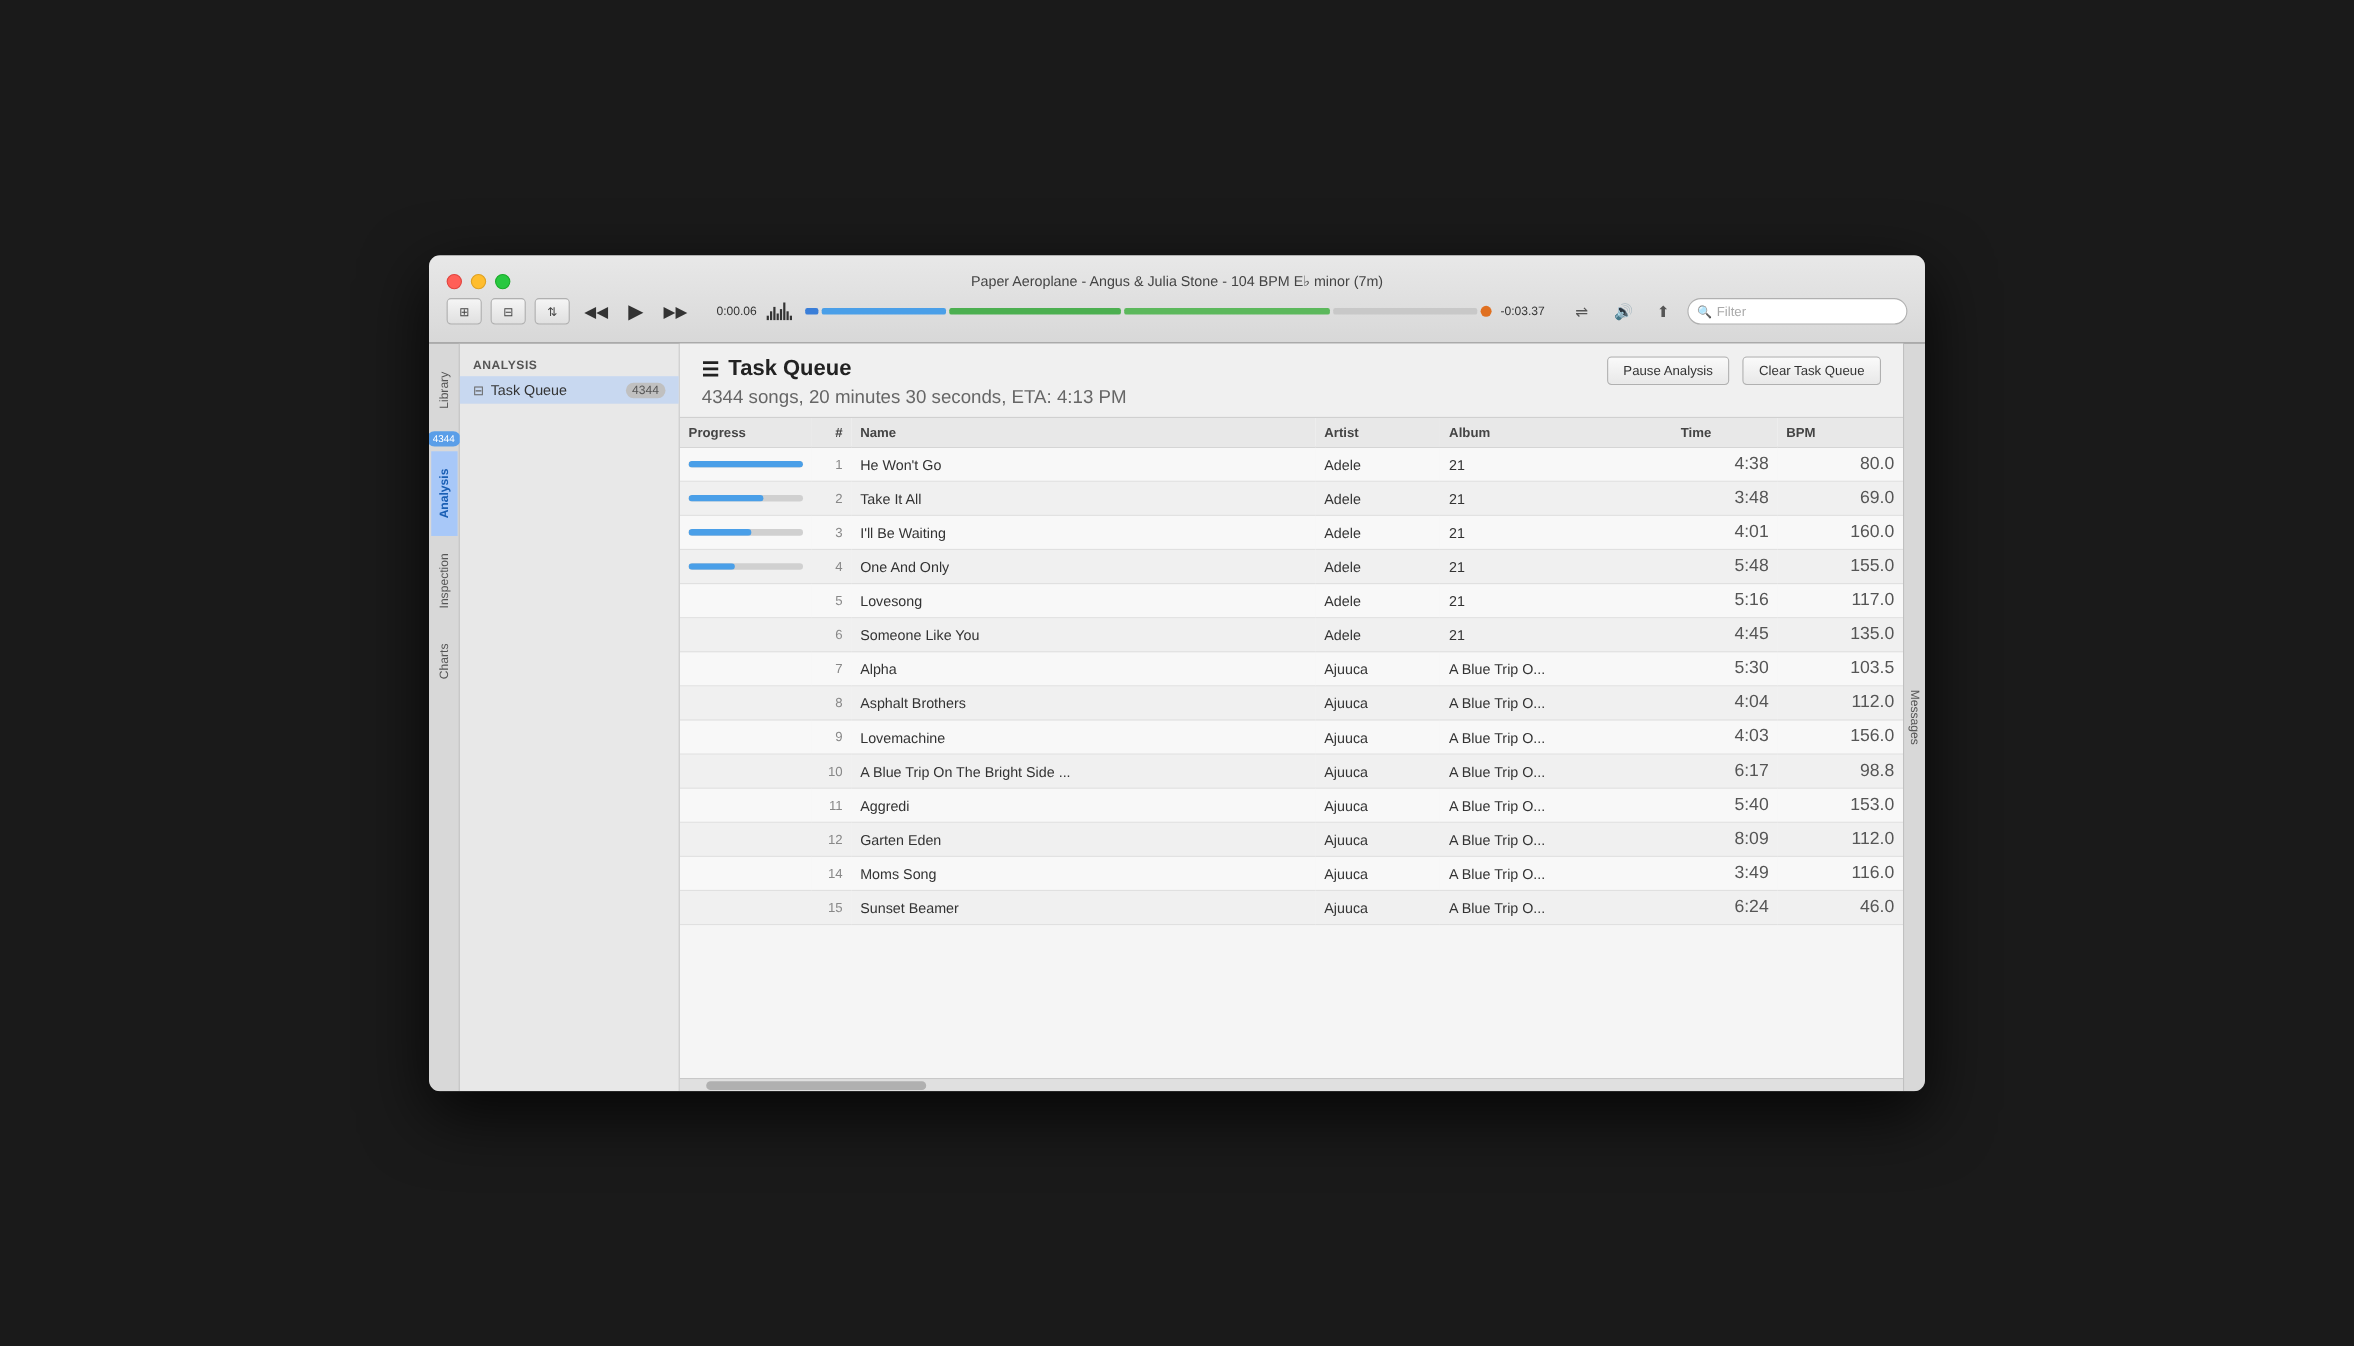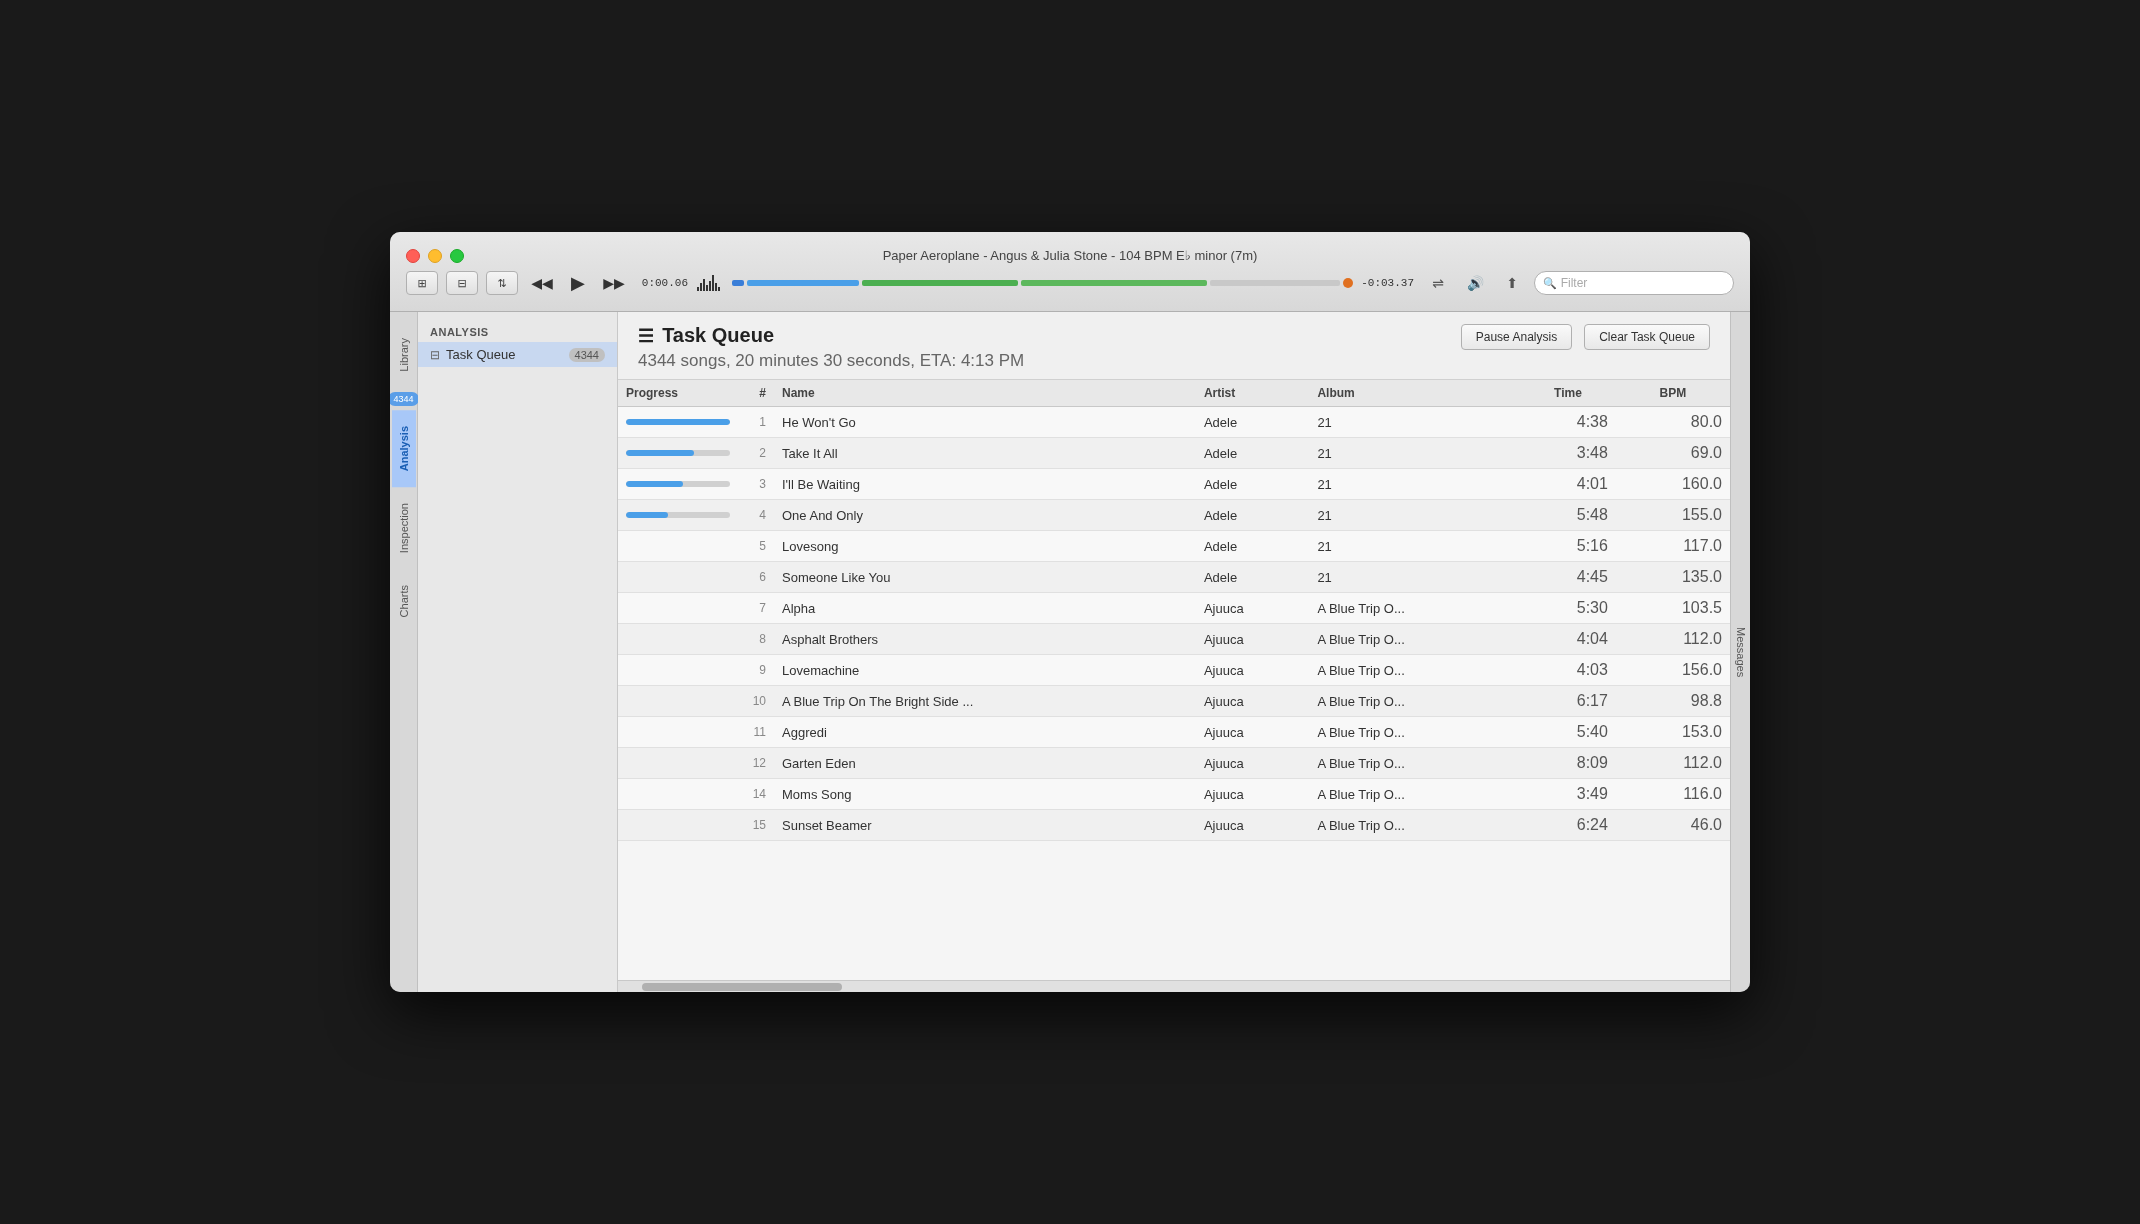--- a/index.html
+++ b/index.html
@@ -95,21 +95,20 @@
       align-items: center;
       justify-content: center;
     }
     .progress-area {
       flex: 1;
       display: flex;
       align-items: center;
       gap: 8px;
       font-size: 12px;
       color: #333;
-      font-family: Liberation Mono, monospace;
     }
     .progress-time { min-width: 50px; text-align: right; font-size: 11px; color: #333; }
     .time-right { font-size: 11px; color: #333; min-width: 50px; }
     .share-btn {
       width: 28px;
       height: 22px;
       background: transparent;
       border: none;
       cursor: pointer;
       font-size: 14px;
@@ -269,21 +268,21 @@
       border-bottom: 1px solid #c8c8c8;
       padding: 6px 8px;
       text-align: left;
       font-weight: 600;
       color: #444;
       font-size: 12px;
       position: sticky;
       top: 0;
       z-index: 1;
     }
-    thead th.right { text-align: center; }
+    thead th.right { text-align: left; }
     tbody tr {
       border-bottom: 1px solid #e0e0e0;
     }
     tbody tr:nth-child(odd) { background: #f8f8f8; }
     tbody tr:nth-child(even) { background: #f0f0f0; }
     td {
       padding: 6px 8px;
       color: #333;
     }
     td.num { text-align: right; color: #555; font-size: 16px; }

